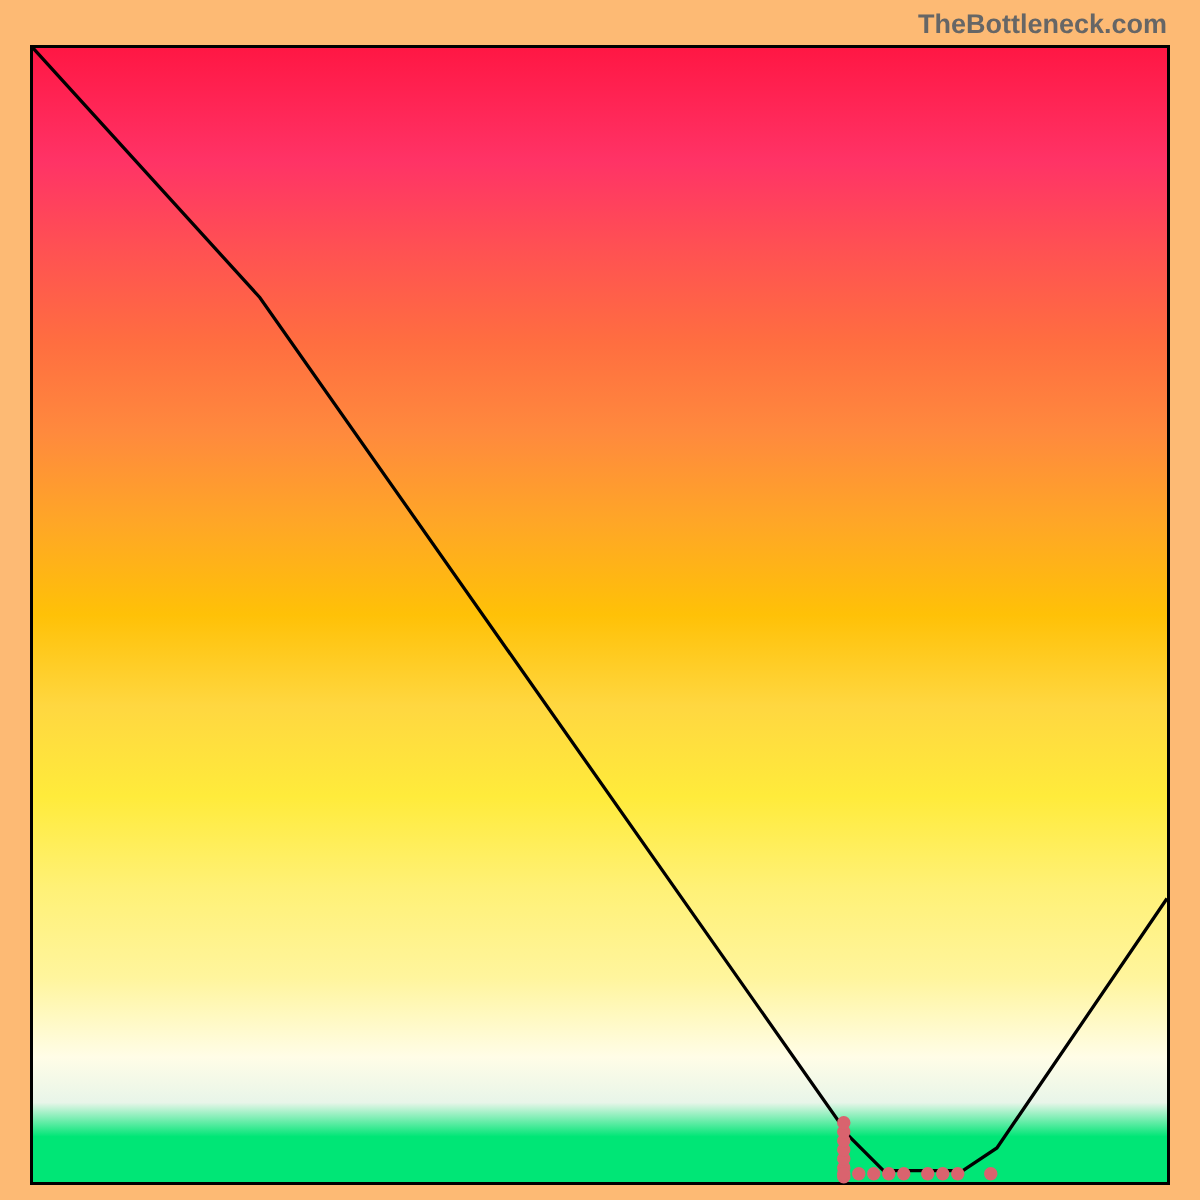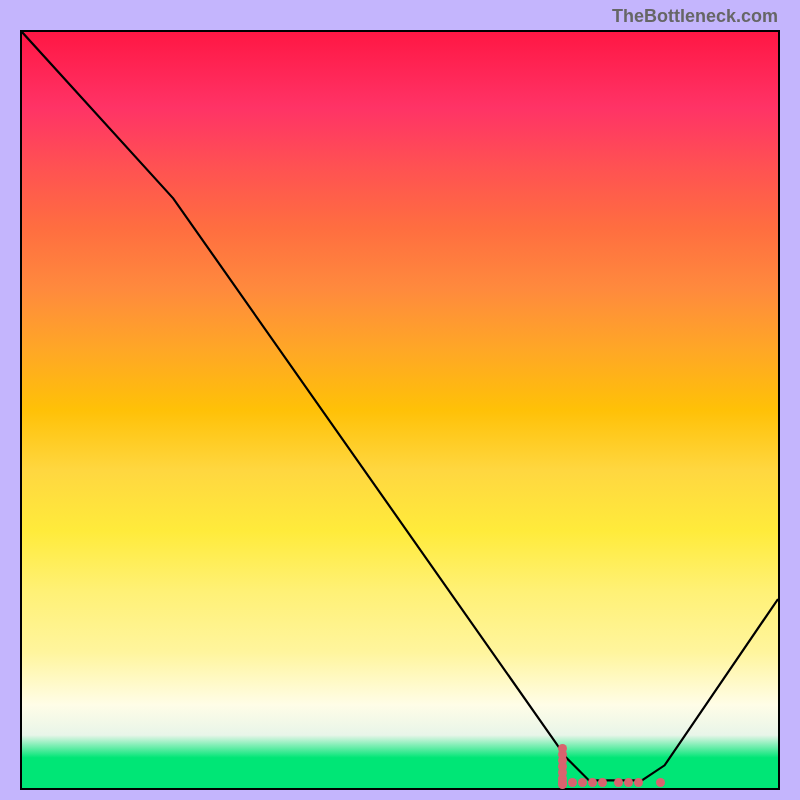--- a/index.html
+++ b/index.html
@@ -1,21 +1,21 @@
 <!DOCTYPE html>
 <html><head>
 <meta charset="utf-8">
 <style>
   * { margin: 0; padding: 0; box-sizing: border-box; }
   body { width: 800px; height: 800px; overflow: hidden; font-family: Arial, sans-serif; }
   .chart-container {
     width: 800px;
     height: 800px;
     position: relative;
-    background: #c4b5fd;
+    background: #fdba74;
   }
   .plot-area {
     position: absolute;
     left: 20px;
     top: 30px;
     width: 760px;
     height: 760px;
     border: 2px solid black;
     background: linear-gradient(to bottom,
       #ff1744 0%,

